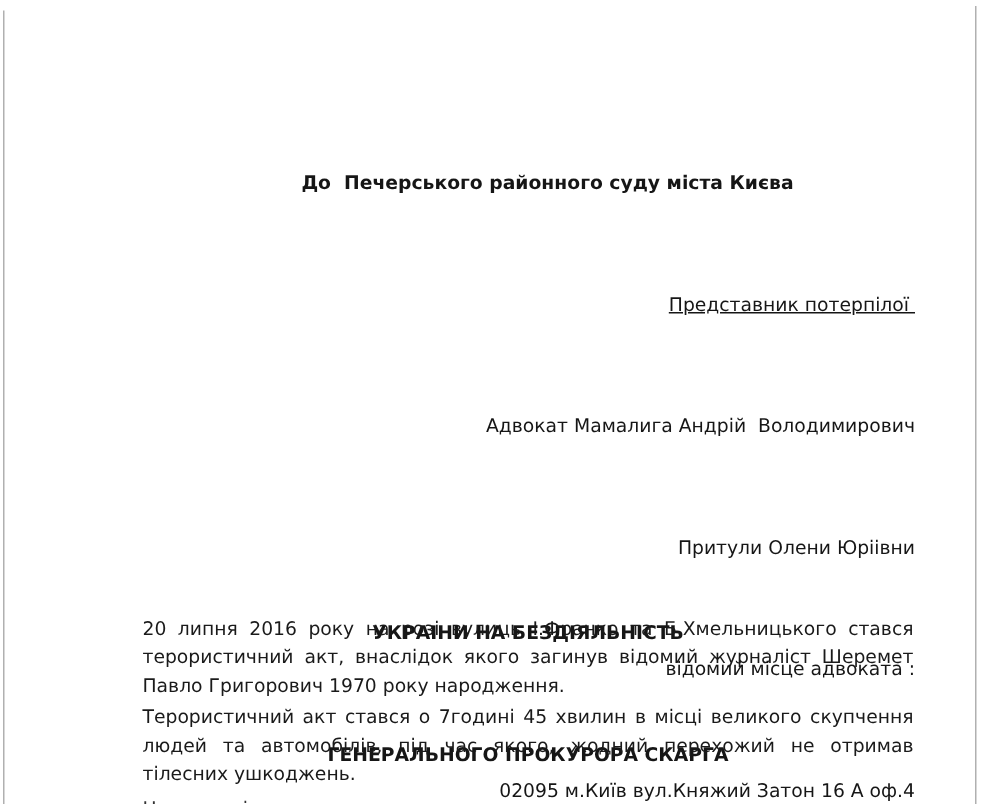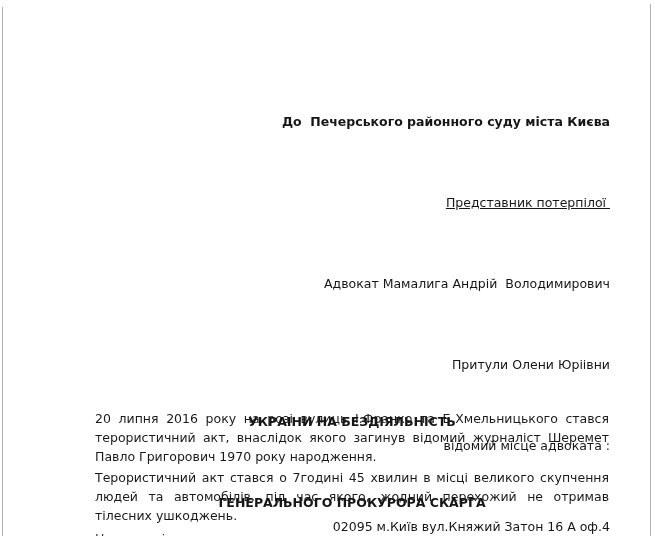--- a/index.html
+++ b/index.html
@@ -20,21 +20,21 @@
     position: absolute;
     top: 54px;
     left: 120px;
     right: 45px;
     text-align: right;
     font-size: 12.5px;
     line-height: 27px;
     white-space: pre-wrap;
   }
   .h-line { height: 27px; }
-  .bold { font-weight: bold; }
+  .bold { font-weight: bold; text-align: center; }
   .underline { text-decoration: underline; margin-top: 20px; }
 
   .title-block {
     position: absolute;
     top: 354px;
     left: 95px;
     width: 514px;
     text-align: center;
     font-weight: bold;
     font-size: 12.5px;

